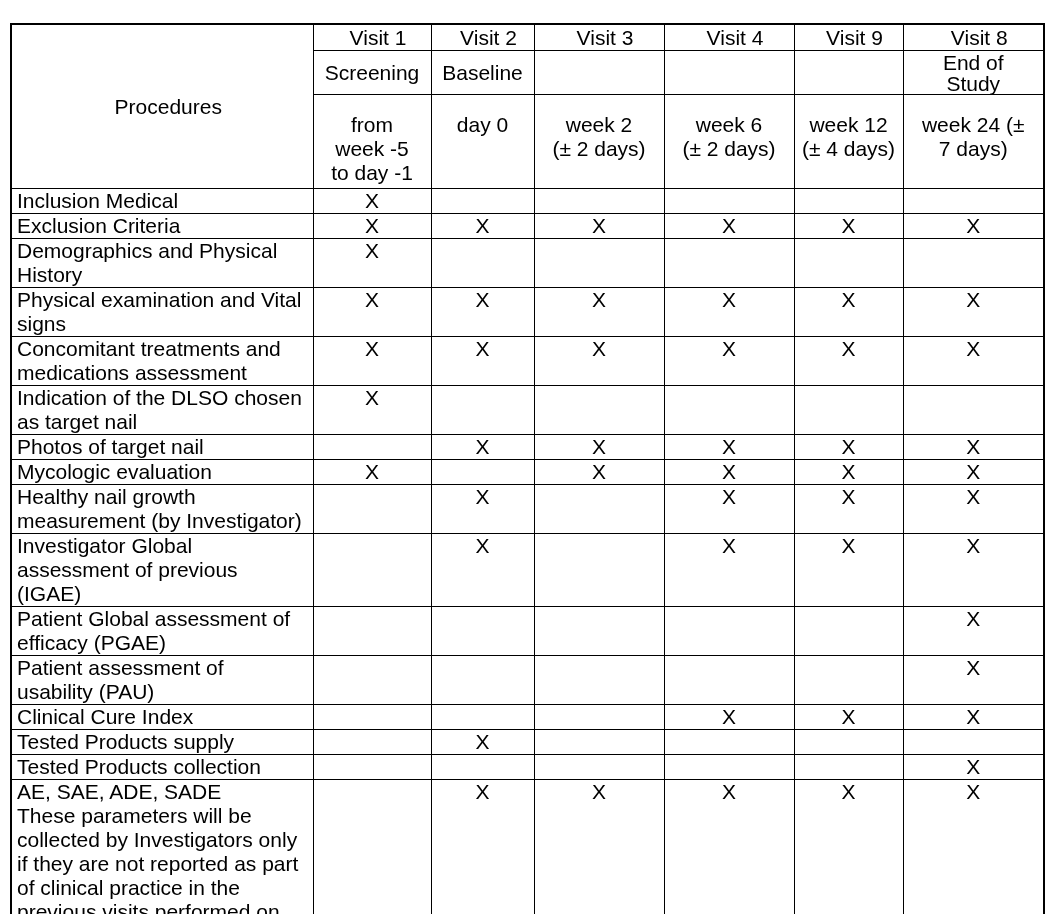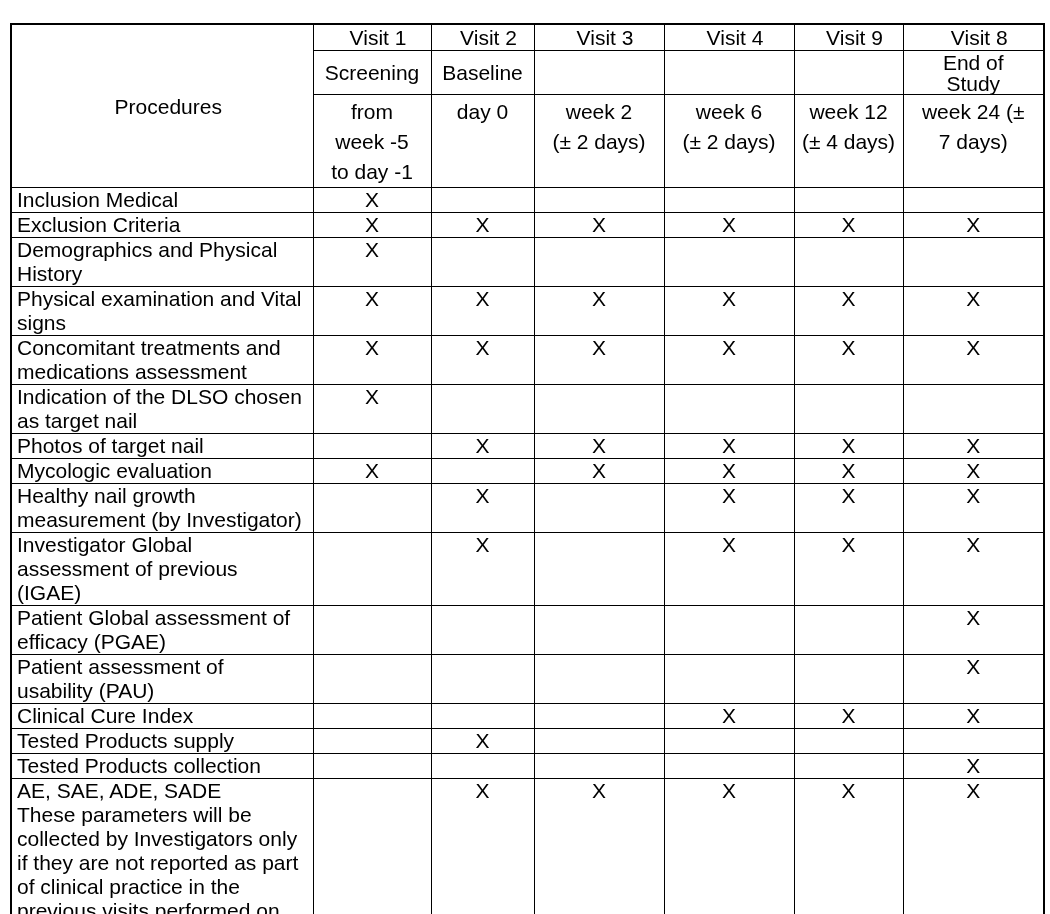--- a/index.html
+++ b/index.html
@@ -20,21 +20,21 @@
   td {
     border: 1px solid #000;
     font-size: 21px;
     color: #000;
     overflow: hidden;
     padding: 0;
   }
   thead td { text-align: center; }
   tr.r1 td { height: 25px; line-height: 25px; vertical-align: middle; padding-left: 12px; }
   tr.r2 td { height: 43px; line-height: 21px; vertical-align: middle; white-space: pre-line; }
-  tr.r3 td { height: 75px; line-height: 30px; vertical-align: top; white-space: pre-line; padding-top: 2px; }
+  tr.r3 td { height: 75px; line-height: 24px; vertical-align: top; white-space: pre-line; padding-top: 18px; }
   td.proc-head { vertical-align: top; line-height: 26px; }
   tbody td { vertical-align: top; line-height: 24px; white-space: pre-line; }
   td.proc { text-align: left; padding: 0 5px; }
   td.c { text-align: center; }
 </style>
 </head>
 <body>
 
 <table class="soa">
   <colgroup>

